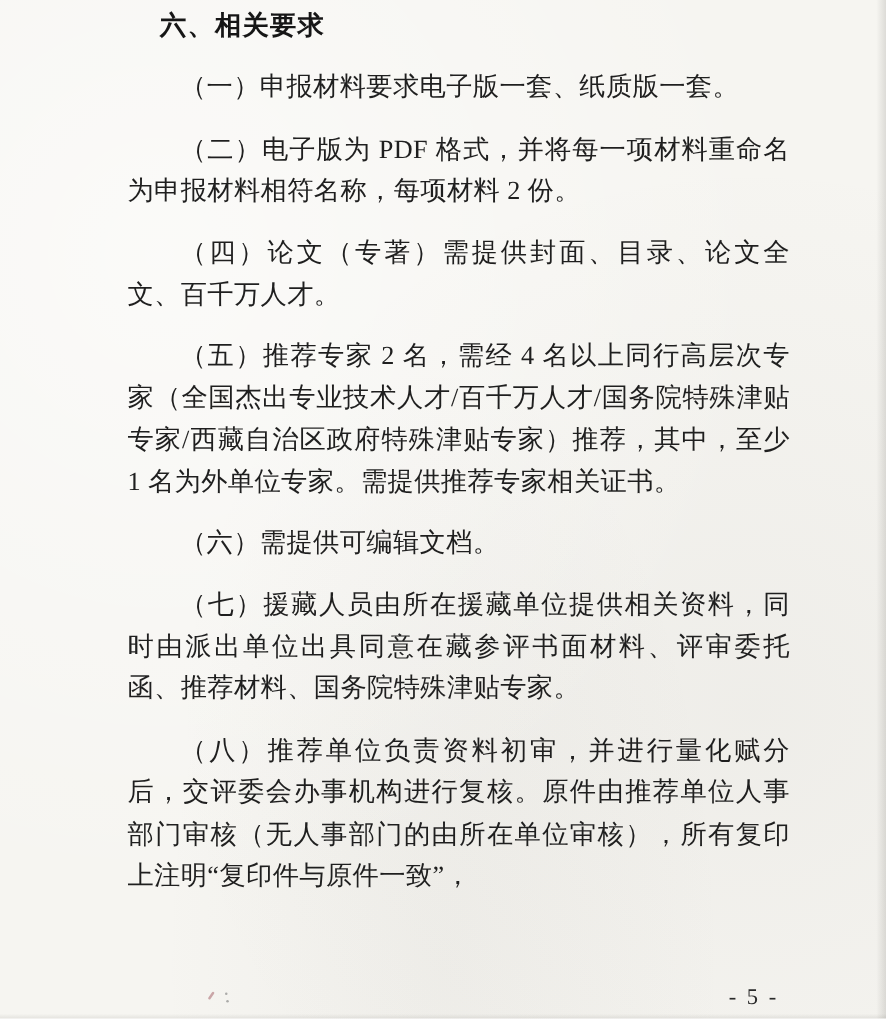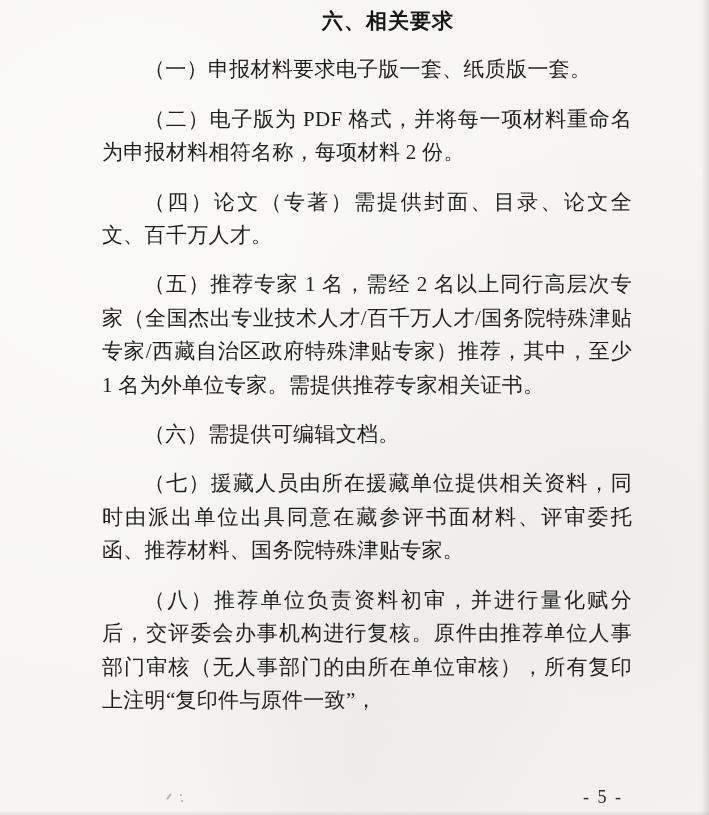--- a/index.html
+++ b/index.html
@@ -29,21 +29,20 @@
     line-height: 33.4px;
   }
   .heading {
     margin: 0;
     font-size: 21px;
     font-weight: bold;
     text-indent: 2em;
     font-family: "Liberation Sans", "DejaVu Sans", sans-serif;
     letter-spacing: 1px;
     color: #161616;
-    text-align: center;
   }
   .para {
     margin: 16px;
     text-indent: 2em;
     text-align: justify;
     letter-spacing: 0.3px;
   }
   .page-number {
     position: absolute;
     left: 583px;
@@ -99,21 +98,21 @@
 </head>
 <body>
 
 <div class="page">
 
   <div class="content">
     <h1 class="heading">六、相关要求</h1>
     <p class="para">（一）申报材料要求电子版一套、纸质版一套。</p>
     <p class="para">（二）电子版为 PDF 格式，并将每一项材料重命名为申报材料相符名称，每项材料 2 份。</p>
     <p class="para">（四）论文（专著）需提供封面、目录、论文全文、百千万人才。</p>
-    <p class="para">（五）推荐专家 1 名，需经 2 名以上同行高层次专家（全国杰出专业技术人才/百千万人才/国务院特殊津贴专家/西藏自治区政府特殊津贴专家）推荐，其中，至少 1 名为外单位专家。需提供推荐专家相关证书。</p>
+    <p class="para">（五）推荐专家 2 名，需经 4 名以上同行高层次专家（全国杰出专业技术人才/百千万人才/国务院特殊津贴专家/西藏自治区政府特殊津贴专家）推荐，其中，至少 1 名为外单位专家。需提供推荐专家相关证书。</p>
     <p class="para">（六）需提供可编辑文档。</p>
     <p class="para">（七）援藏人员由所在援藏单位提供相关资料，同时由派出单位出具同意在藏参评书面材料、评审委托函、推荐材料、国务院特殊津贴专家。</p>
     <p class="para">（八）推荐单位负责资料初审，并进行量化赋分后，交评委会办事机构进行复核。原件由推荐单位人事部门审核（无人事部门的由所在单位审核），所有复印上注明“复印件与原件一致”，</p>
   </div>
 
   <div class="smudge">
     <span class="stroke"></span>
     <span class="dot-a"></span>
     <span class="dot-b"></span>
   </div>

